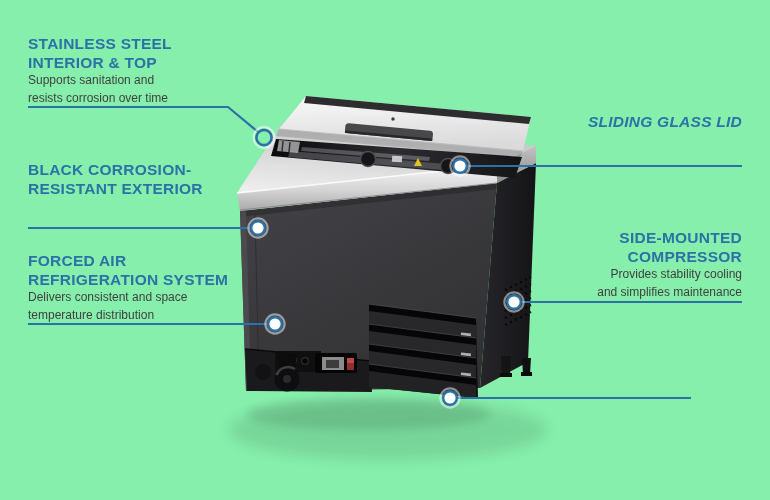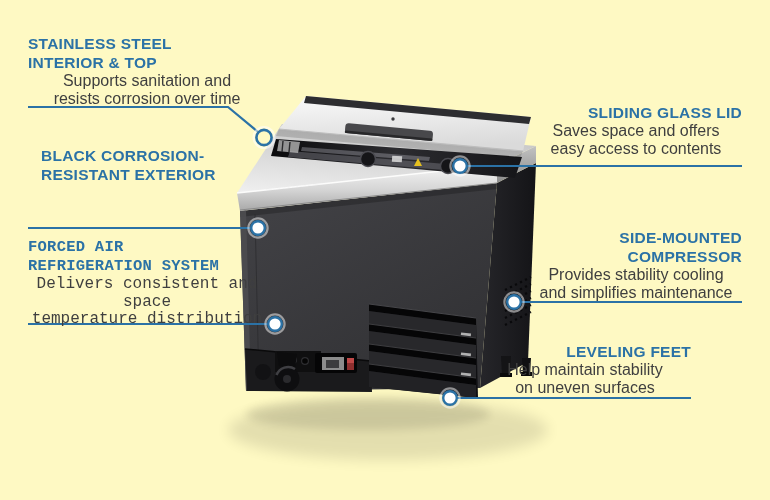--- a/index.html
+++ b/index.html
@@ -1,30 +1,30 @@
 <!DOCTYPE html>
 <html style="--accent: #2b72a6; --body-text: #3f3f3f;"><head>
 <meta charset="utf-8">
 <style>
   :root { --accent:#2b72a6; --body-text:#3f3f3f; }
   html,body { margin:0; padding:0; background:#ffffff; }
   .stage {
-    position:relative; width:770px; height:500px; background:#fef9c3;
+    position:relative; width:770px; height:500px; background:#86efac;
     overflow:hidden; font-family:"Liberation Sans", sans-serif;
   }
   .scene { position:absolute; left:0; top:0; width:770px; height:500px; }
   .callout { position:absolute; }
   .callout h3 {
     margin:0; padding:0; white-space:pre-line;
     font-size:15.5px; line-height:19px; font-weight:bold;
     letter-spacing:.25px; color:var(--accent);
   }
   .callout p {
     margin:0; padding:0; white-space:pre-line;
-    font-size:16px; line-height:17.5px; color:var(--body-text);text-align:center;
+    font-size:12px; line-height:17.5px; color:var(--body-text);
   }
   .co-left  { text-align:left;  width:238px; }
   .co-right { text-align:right; width:212px; }
   .accent-stroke { stroke:var(--accent); }
 </style>
 </head>
 <body>
 
 <div class="stage">
 
@@ -222,44 +222,37 @@
     </g>
   </svg>
 
   <div class="callout co-left" style="left:28px; top:34px;">
     <h3>STAINLESS STEEL
 INTERIOR &amp; TOP</h3>
     <p>Supports sanitation and
 resists corrosion over time</p>
   </div>
 
-  <div class="callout co-left" style="left:28px; top:146px;margin-left:13px;">
+  <div class="callout co-left" style="left:28px; top:160px;">
     <h3>BLACK CORROSION-
 RESISTANT EXTERIOR</h3>
   </div>
 
-  <div class="callout co-left" style="left:28px; top:238px;font-family:Liberation Mono, monospace;">
+  <div class="callout co-left" style="left:28px; top:251px;">
     <h3>FORCED AIR
 REFRIGERATION SYSTEM</h3>
     <p>Delivers consistent and space
 temperature distribution</p>
   </div>
 
-  <div class="callout co-right" style="left:530px; top:103px;">
+  <div class="callout co-right" style="left:530px; top:112px;font-style:italic;">
     <h3>SLIDING GLASS LID</h3>
-    <p>Saves space and offers
-easy access to contents</p>
   </div>
 
   <div class="callout co-right" style="left:530px; top:228px;">
     <h3>SIDE-MOUNTED
 COMPRESSOR</h3>
     <p>Provides stability cooling
 and simplifies maintenance</p>
   </div>
 
-  <div class="callout co-right" style="left:479px; top:342px;">
-    <h3>LEVELING FEET</h3>
-    <p>Help maintain stability
-on uneven surfaces</p>
-  </div>
 
 </div>
 
 </body></html>

